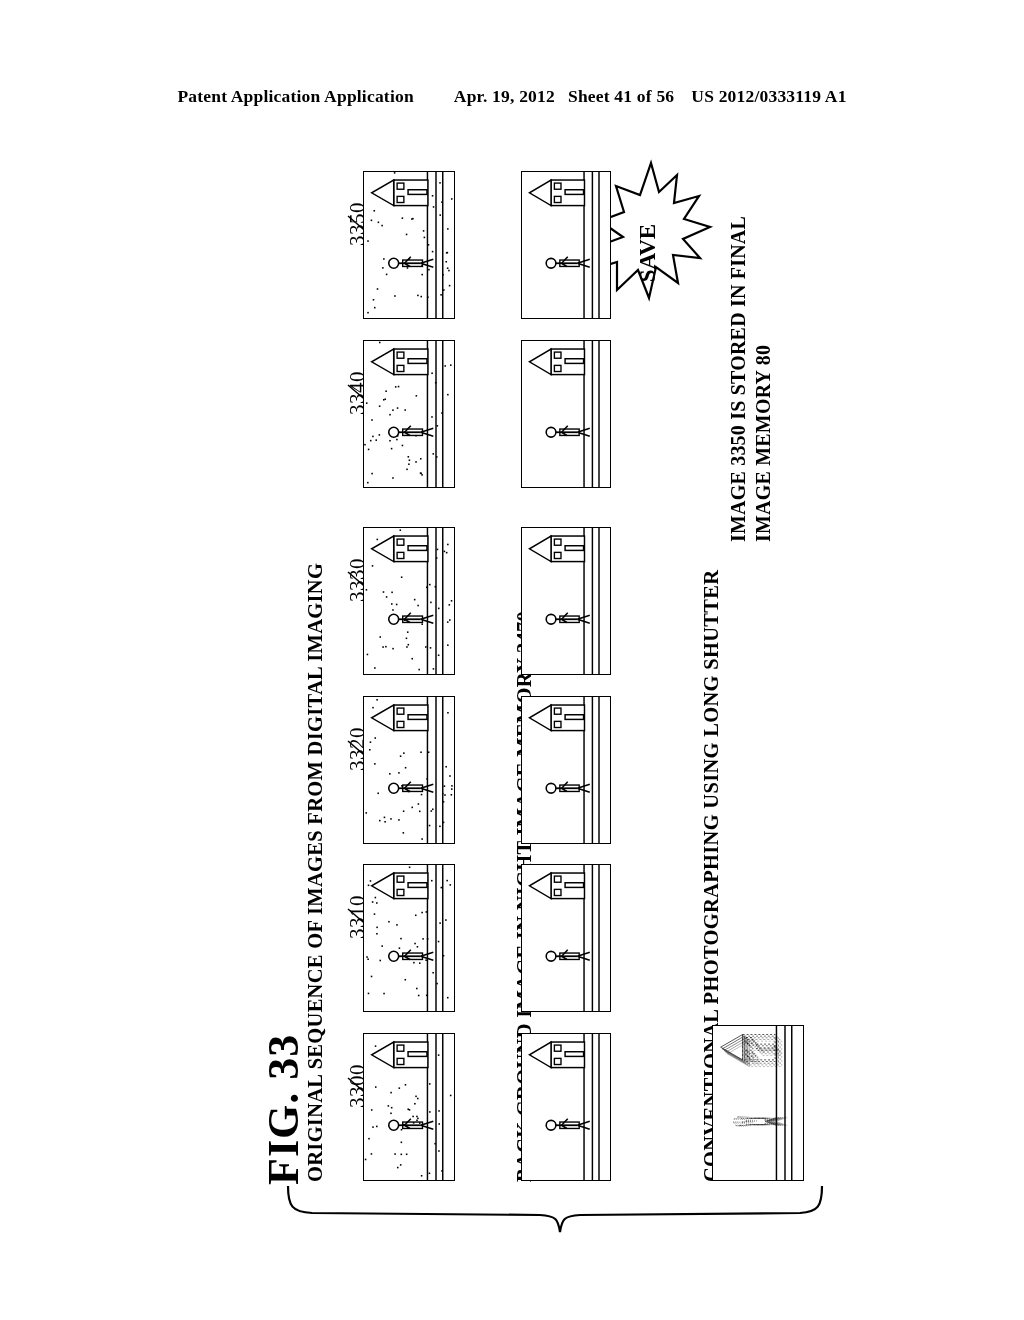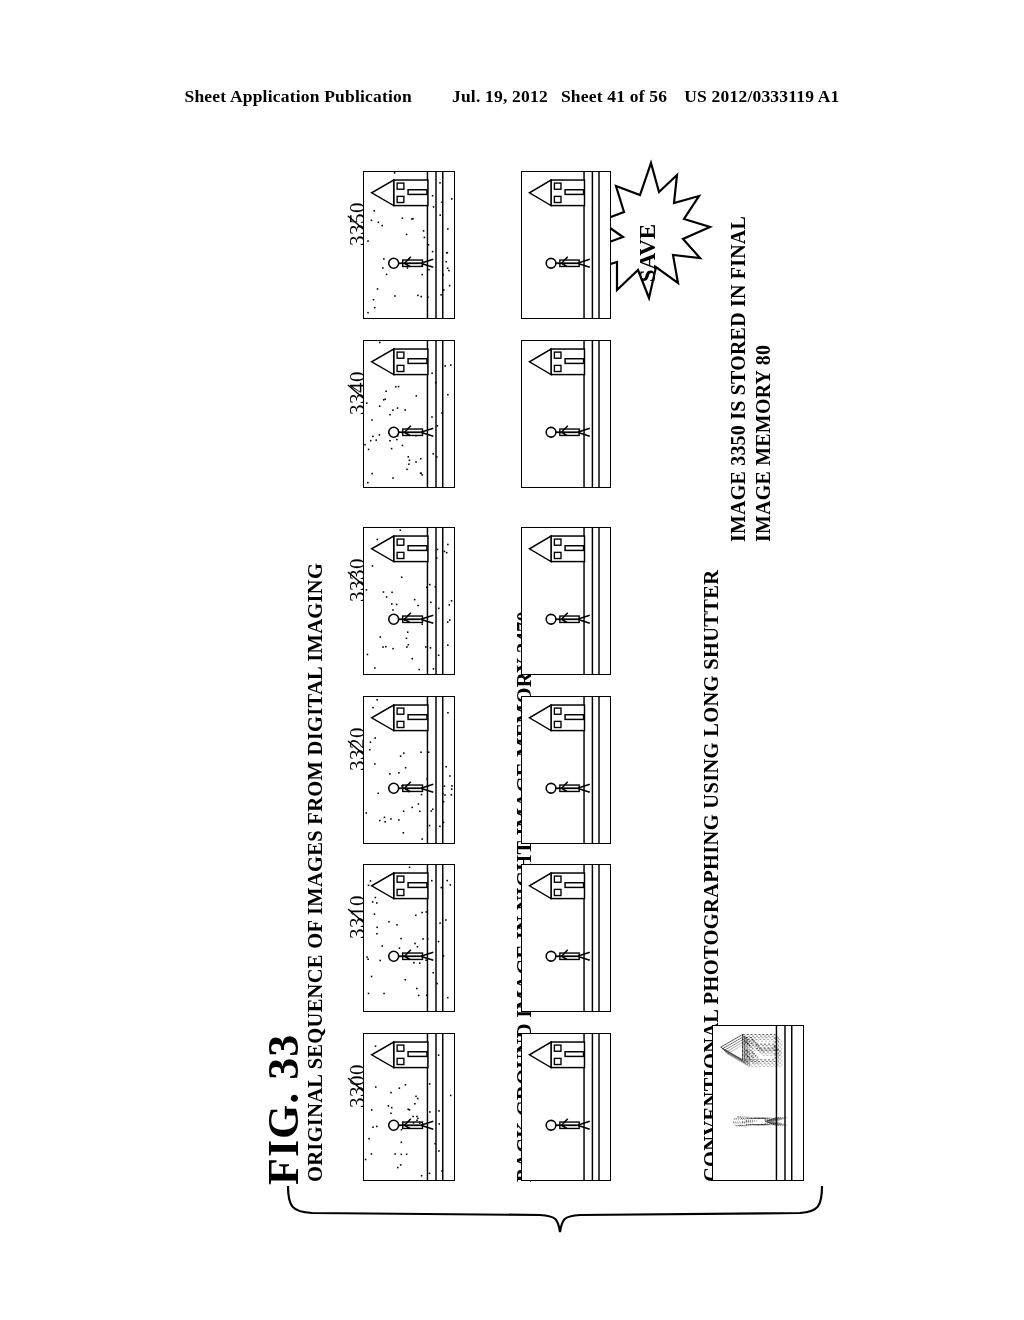--- a/index.html
+++ b/index.html
@@ -63,22 +63,22 @@
   
   .overlay{
     position:absolute;left:0;top:0;width:1024px;height:1320px;
     pointer-events:none;
   }
 </style>
 </head>
 <body>
 
 <div class="page-header">
-  <span class="h-pub">Sheet Application Publication</span>
-  <span class="h-date">Jul. 19, 2012</span>
+  <span class="h-pub">Patent Application Application</span>
+  <span class="h-date">Apr. 19, 2012</span>
   <span class="h-sheet">Sheet 41 of 56</span>
   <span class="h-num">US 2012/0333119 A1</span>
 </div>
 
 <div class="figure">
 
   <div class="rot fig-label" style="left:258px; top:1185px;">FIG. 33</div>
 
   <div class="rot row-label" style="left:304px; top:1182px;">ORIGINAL SEQUENCE OF IMAGES FROM DIGITAL IMAGING</div>
   <div class="rot row-label" style="left:513px; top:1182px;">BACK GROUND IMAGE IN NIGHT IMAGE MEMORY 3470</div>

